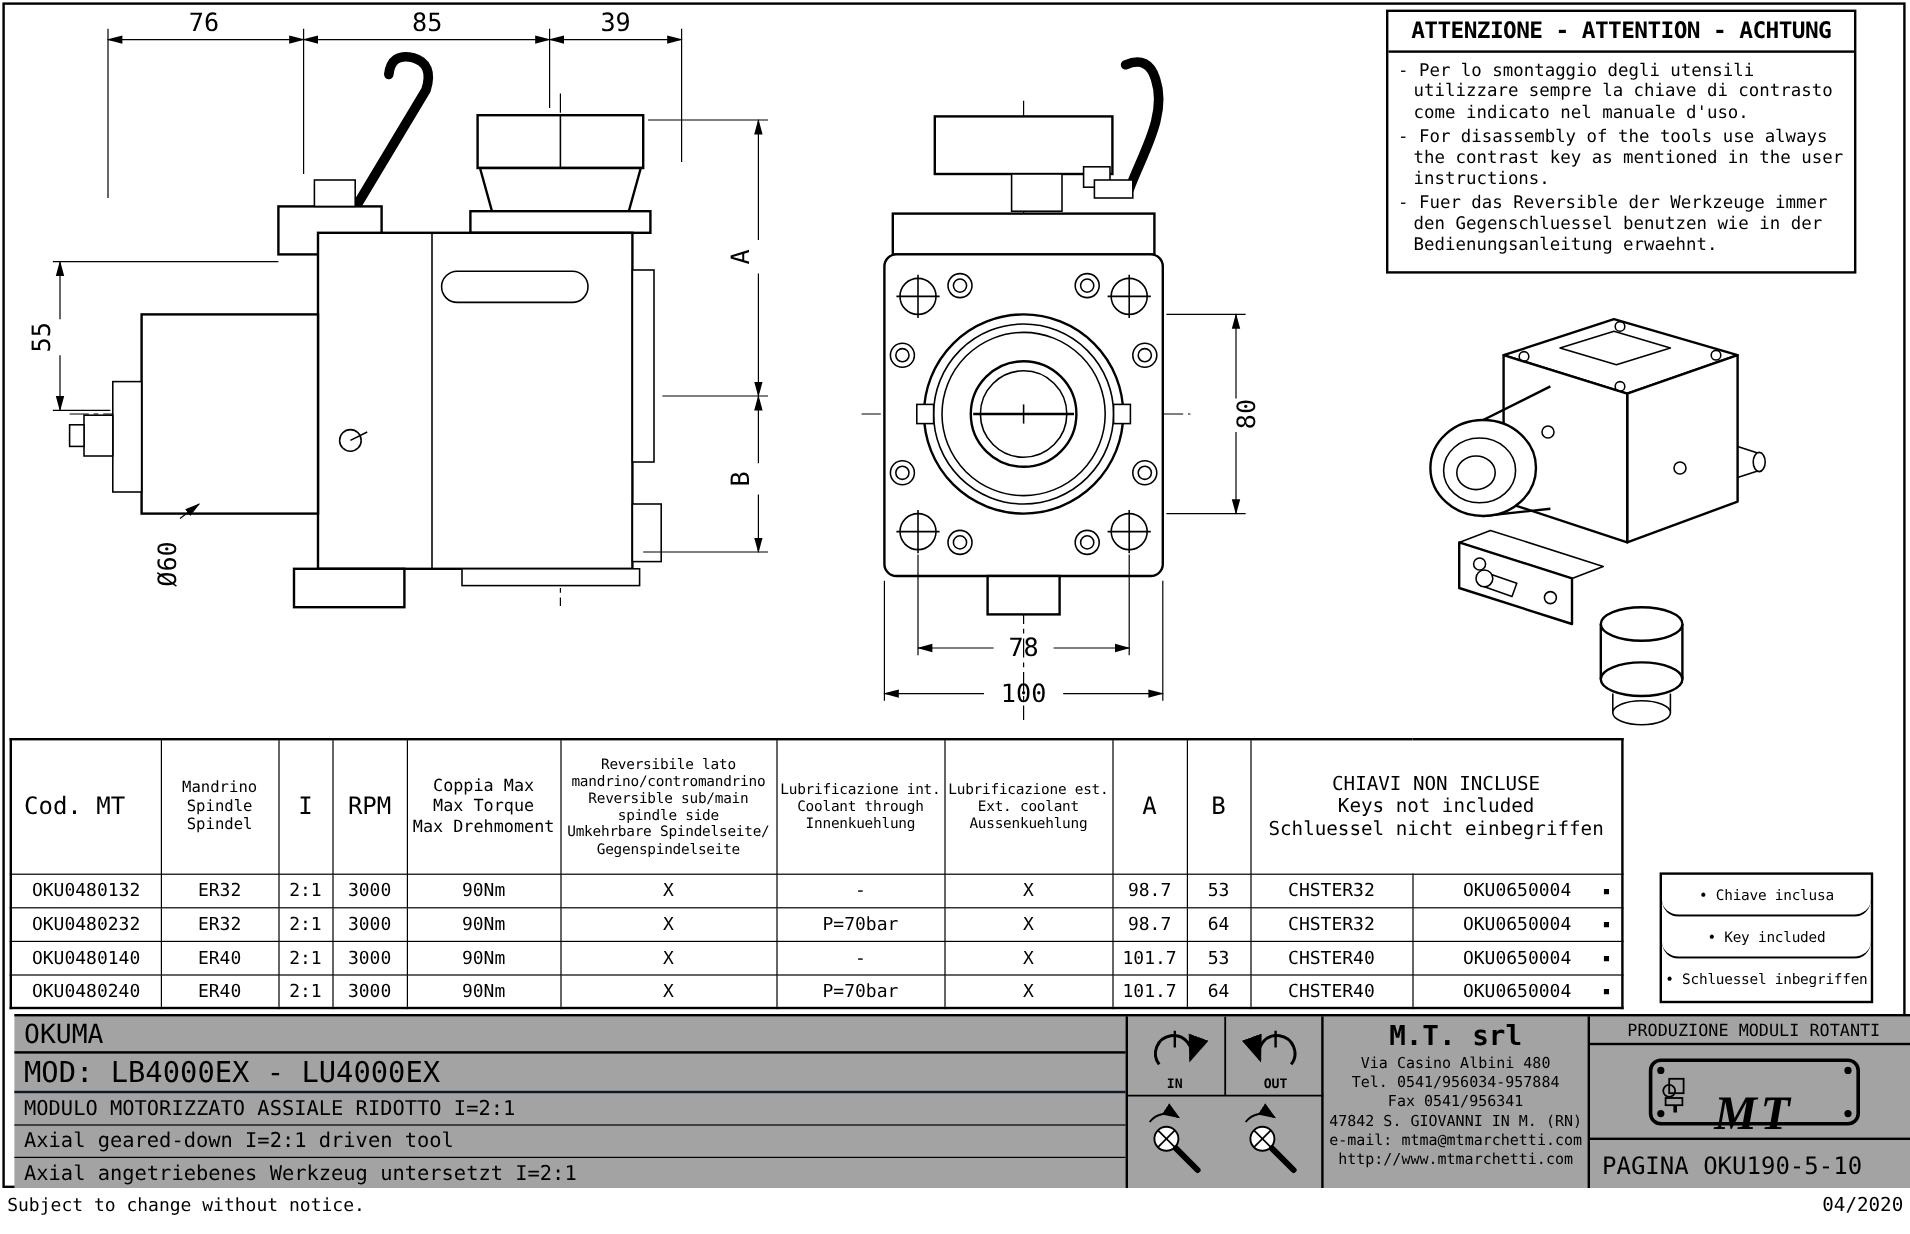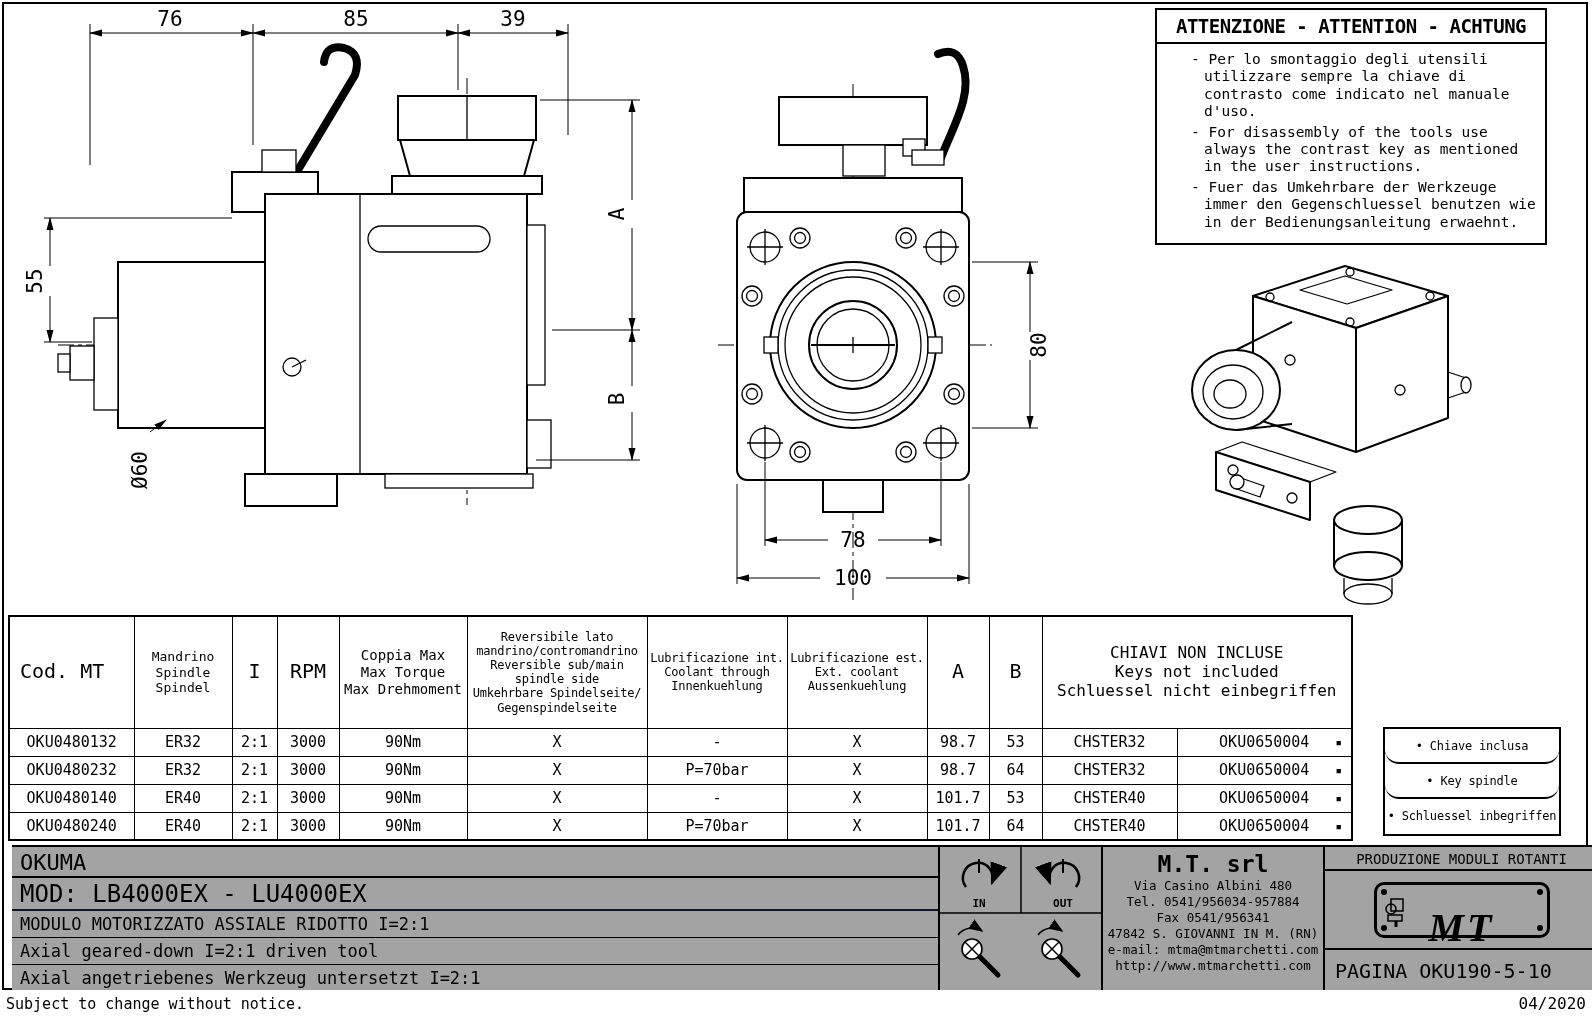--- a/index.html
+++ b/index.html
@@ -17,21 +17,21 @@
   .fw { fill:#fff; stroke:#000; stroke-width:2; }
   .fw1 { fill:#fff; stroke:#000; stroke-width:1.3; }
   .dl { fill:none; stroke:#000; stroke-width:1; }
   .cl { fill:none; stroke:#000; stroke-width:1; stroke-dasharray:16 4 4 4; }
   .handle { fill:none; stroke:#000; stroke-width:8; stroke-linecap:round; stroke-linejoin:round; }
 
   
   .warning { position:absolute; left:1155px; top:8px; width:392px; border:2px solid #000; background:#fff; z-index:5; }
   .warning-title { font-weight:bold; font-size:19px; text-align:center; padding:5px 2px; border-bottom:2px solid #000; letter-spacing:-0.5px; }
   .warning-body { padding:7px 8px 9px 8px; font-size:14.5px; line-height:1.2; }
-  .warning-item { padding-left:13px; text-indent:-13px; margin-bottom:3px;margin-left:26px; }
+  .warning-item { padding-left:13px; text-indent:-13px; margin-bottom:3px; }
 
   
   .spec-table { position:absolute; left:8px; top:615px; border-collapse:collapse; table-layout:fixed; border:2px solid #000; }
   .spec-table th, .spec-table td { border:1px solid #000; text-align:center; vertical-align:middle; padding:0 1px; overflow:hidden; }
   .spec-table th { font-weight:normal; white-space:pre-line; line-height:1.18; }
   .header-row { height:112px; }
   .body-row { height:28px; font-size:15px; }
   .h-lg { font-size:20px; }
   .h-left { text-align:left !important; padding-left:10px !important; }
   .h-13 { font-size:13px; }
@@ -269,21 +269,21 @@
       <line class="o1" x1="1448" y1="398" x2="1466" y2="392"></line>
       <ellipse class="fw1" cx="1466" cy="385" rx="5" ry="8"></ellipse>
     </g>
   </svg>
 
   <div class="warning">
     <div class="warning-title">ATTENZIONE - ATTENTION - ACHTUNG</div>
     <div class="warning-body">
       <div class="warning-item">- Per lo smontaggio degli utensili utilizzare sempre la chiave di contrasto come indicato nel manuale d'uso.</div>
       <div class="warning-item">- For disassembly of the tools use always the contrast key as mentioned in the user instructions.</div>
-      <div class="warning-item">- Fuer das Umkehrbare der Werkzeuge immer den Gegenschluessel benutzen wie in der Bedienungsanleitung erwaehnt.</div>
+      <div class="warning-item">- Fuer das Reversible der Werkzeuge immer den Gegenschluessel benutzen wie in der Bedienungsanleitung erwaehnt.</div>
     </div>
   </div>
 
   <table class="spec-table">
     <colgroup>
       <col style="width:125px">
         <col style="width:98px">
         <col style="width:45px">
         <col style="width:62px">
       <col style="width:128px">
@@ -390,21 +390,21 @@
       <td class="keycell">
         <span>OKU0650004</span>
         <span class="marker">▪</span>
       </td>
     </tr>
   </tbody>
     </table>
 
   <div class="legend">
     <div class="legend-item">• Chiave inclusa</div>
-    <div class="legend-item">• Key spindle</div>
+    <div class="legend-item">• Key included</div>
     <div class="legend-item">• Schluessel inbegriffen</div>
   </div>
 
   <div class="titleblock">
     <div class="tb-left">
       <div class="tb-brand">OKUMA</div>
       <div class="tb-model">MOD: LB4000EX - LU4000EX</div>
       <div class="tb-desc">MODULO MOTORIZZATO ASSIALE RIDOTTO I=2:1</div>
       <div class="tb-desc">Axial geared-down I=2:1 driven tool</div>
       <div class="tb-desc">Axial angetriebenes Werkzeug untersetzt I=2:1</div>

